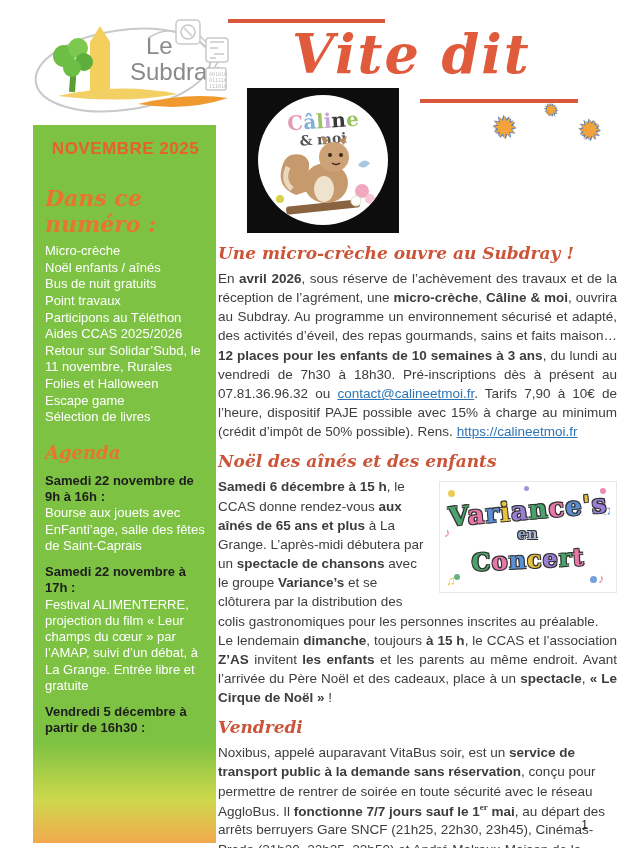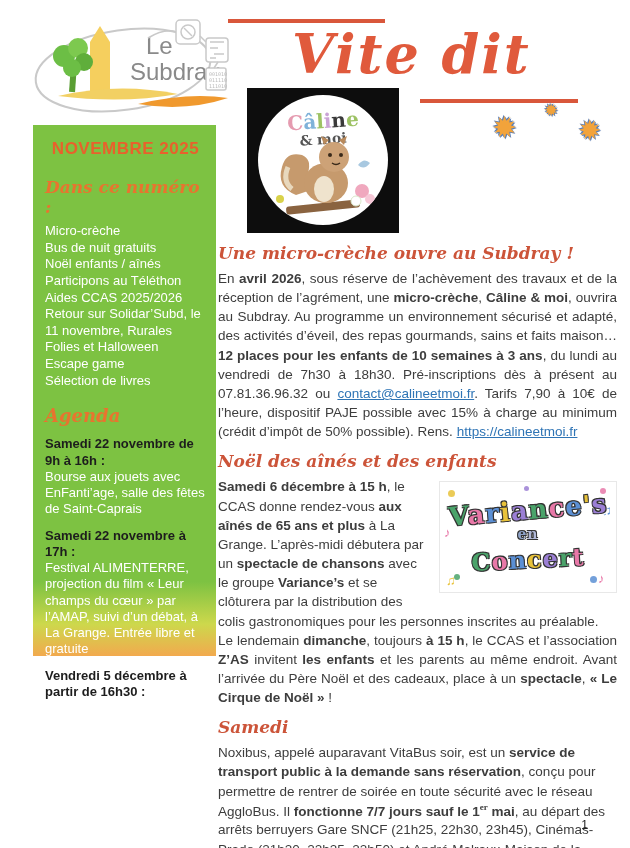--- a/index.html
+++ b/index.html
@@ -19,31 +19,31 @@
   }
   .stars { position:absolute; left:492px; top:100px; width:130px; height:45px; }
   .star { position:absolute; color:#f2a33b; text-shadow:0 0 1px #5b7fb5, 1px 1px 0 #5b7fb5, -1px -1px 0 #5b7fb5; }
   .star.s1 { left:0; top:10px; font-size:30px; }
   .star.s2 { left:52px; top:0; font-size:17px; }
   .star.s3 { left:86px; top:14px; font-size:28px; }
   
   .logo-wrap { position:absolute; left:28px; top:8px; width:205px; height:112px; }
   
   .sidebar {
-    position:absolute; left:33px; top:125px; width:183px; height:531px;
+    position:absolute; left:33px; top:125px; width:183px; height:718px;
     background:linear-gradient(180deg,#7dc242 0%, #7dc242 86%, #cdd84c 94%, #f2a94e 100%);
     padding:10px 10px 0 12px;
   }
   .issue {
     font-size:17px; font-weight:bold; color:#e8612c; text-align:center;
     margin-top:4px; letter-spacing:0.5px;
   }
   .side-head {
     font-family:"DejaVu Serif", serif; font-style:italic; font-weight:bold;
-    font-size:17px; color:#e8742f; margin-top:18px; margin-bottom:6px;
+    font-size:22px; color:#e8742f; margin-top:26px; margin-bottom:6px;
   }
   .side-head.agenda { margin-top:16px; font-size:18px; }
   .toc { list-style:none; }
   .toc li { color:#ffffff; font-size:13px; line-height:1.28; }
   .agenda-entry { margin-top:10px; }
   .agenda-date { color:#1d1d1d; font-weight:bold; font-size:13px; line-height:1.25; }
   .agenda-body { color:#ffffff; font-size:13px; line-height:1.25; }
   
   .main { position:absolute; left:218px; top:88px; width:399px; }
   
@@ -130,22 +130,23 @@
       <text x="181" y="74" font-family="DejaVu Sans Mono, monospace" font-size="5" fill="#bbbbbb">011110</text>
       <text x="181" y="80" font-family="DejaVu Sans Mono, monospace" font-size="5" fill="#bbbbbb">111010</text>
     </svg>
   </div>
 
   <div class="sidebar">
     <div class="issue">NOVEMBRE 2025</div>
     <div class="side-head">Dans ce numéro :</div>
     <ul class="toc">
       <li>Micro-crèche</li>
+      <li>Noël enfants / aînés</li>
       <li>Bus de nuit gratuits</li>
-      <li>Noël enfants / aînés</li>
+      <li>Point travaux</li>
       <li>Participons au Téléthon</li>
       <li>Aides CCAS 2025/2026</li>
       <li>Retour sur Solidar’Subd, le 11 novembre, Rurales Folies et Halloween</li>
       <li>Escape game</li>
       <li>Sélection de livres</li>
     </ul>
     <div class="side-head agenda">Agenda</div>
 
     <div class="agenda-entry">
     </div>
@@ -212,19 +213,19 @@
         <span class="vnote" style="position:absolute;left:158px;top:88px;color:#e878a8">♪</span>
         <div class="v-line v1" id="v-line1"><span style="color: rgb(74, 163, 106);">V</span><span style="color: rgb(232, 120, 168);">a</span><span style="color: rgb(91, 143, 212);">r</span><span style="color: rgb(232, 194, 58);">i</span><span style="color: rgb(155, 127, 212);">a</span><span style="color: rgb(74, 163, 106);">n</span><span style="color: rgb(232, 120, 168);">c</span><span style="color: rgb(91, 143, 212);">e</span><span style="color: rgb(232, 194, 58);">'</span><span style="color: rgb(155, 127, 212);">s</span></div>
         <div class="v-line v2" id="v-line2"><span style="color: rgb(143, 163, 200);">e</span><span style="color: rgb(176, 184, 216);">n</span></div>
         <div class="v-line v3" id="v-line3"><span style="color: rgb(74, 163, 106);">C</span><span style="color: rgb(232, 120, 168);">o</span><span style="color: rgb(91, 143, 212);">n</span><span style="color: rgb(232, 194, 58);">c</span><span style="color: rgb(155, 127, 212);">e</span><span style="color: rgb(74, 163, 106);">r</span><span style="color: rgb(232, 120, 168);">t</span></div>
       </div>
       <span><span class="b">Samedi 6 décembre à 15 h</span><span>, le CCAS donne rendez-vous </span><span class="b">aux aînés de 65 ans et plus</span><span> à La Grange. L’après-midi débutera par un </span><span class="b">spectacle de chansons</span><span> avec le groupe </span><span class="b">Variance’s</span><span> et se clôturera par la distribution des colis gastronomiques pour les personnes inscrites au préalable.</span></span>
       <div class="clear"></div>
       <div class="just"><span>Le lendemain </span><span class="b">dimanche</span><span>, toujours </span><span class="b">à 15 h</span><span>, le CCAS et l’association </span><span class="b">Z’AS</span><span> invitent </span><span class="b">les enfants</span><span> et les parents au même endroit. Avant l’arrivée du Père Noël et des cadeaux, place à un </span><span class="b">spectacle</span><span>, </span><span class="b">« Le Cirque de Noël »</span><span> !</span></div>
     </div>
 
-    <h2 class="art-head">Samedi</h2>
+    <h2 class="art-head">Vendredi</h2>
     <p class="art-p"><span>Noxibus, appelé auparavant VitaBus soir, est un </span><span class="b">service de transport public à la demande sans réservation</span><span>, conçu pour permettre de rentrer de soirée en toute sécurité avec le réseau AggloBus. Il </span><span class="b">fonctionne 7/7 jours sauf le 1</span><span class="b"><sup>er</sup></span><span class="b"> mai</span><span>, au départ des arrêts berruyers Gare SNCF (21h25, 22h30, 23h45), Cinémas-Prado (21h30, 22h35, 23h50) et André Malraux-Maison de la Culture (21h36, 22h41, 23h56), vers l’un des 36 arrêts de dépose, dont Le Subdray. Il suffit d’indiquer l’arrêt de destination au conducteur en montant dans le bus. </span></p>
 
   </div>
 
   <div class="pageno">1</div>
 </div>
 
 </body></html>

